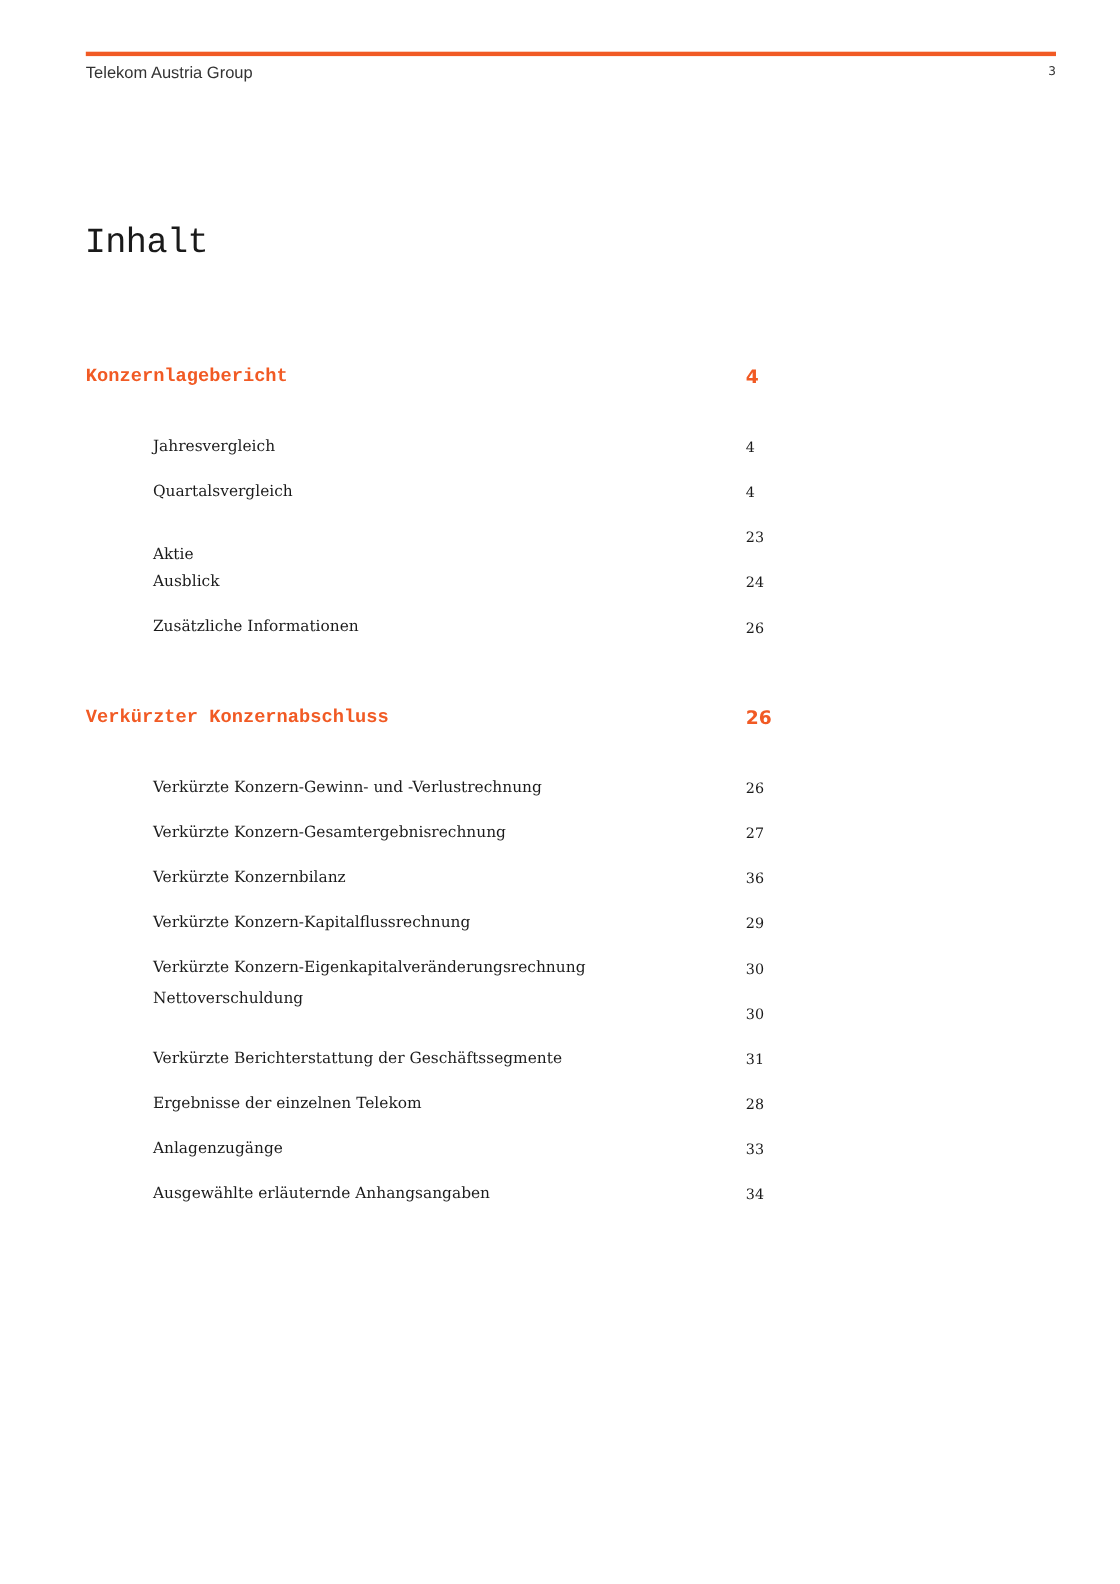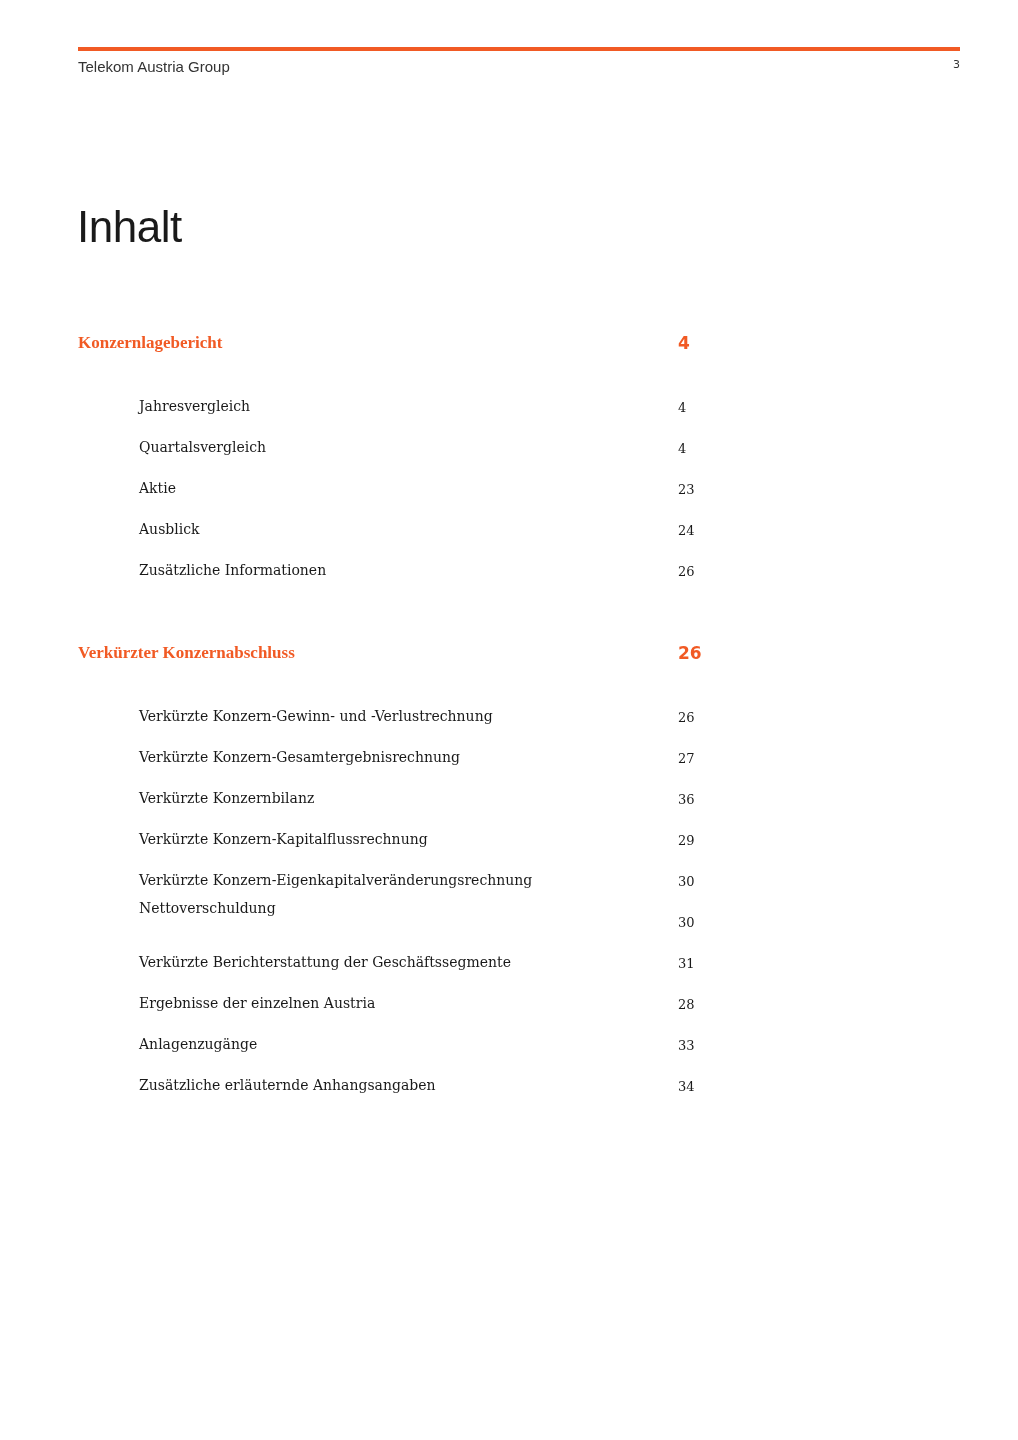--- a/index.html
+++ b/index.html
@@ -1,21 +1,21 @@
 <!DOCTYPE html>
 <html><head>
 <meta charset="utf-8">
 <style>
   html, body { margin:0; padding:0; background:#ffffff; }
   body { width:1018px; height:1440px; position:relative; overflow:hidden; font-family:"Liberation Sans", sans-serif; color:#1a1a1a; }
   .topline { position:absolute; left:78px; top:47px; width:882px; height:4px; background:#f15a24; }
   .hdr-left { position:absolute; left:78px; top:58px; font-size:15px; color:#333; font-family:Liberation Sans, sans-serif; }
   .hdr-right { position:absolute; left:940px; top:58px; width:20px; text-align:right; font-size:11px; color:#333; font-family:"DejaVu Sans", sans-serif; }
-  .title { position:absolute; left:77px; top:202px; font-size:44px; font-weight:normal; color:#1a1a1a; font-family:Liberation Sans, sans-serif; letter-spacing:-0.5px; }
-  .section { position:absolute; left:78px; font-size:17px; font-weight:bold; color:#f15a24; font-family:Liberation Serif, serif; }
+  .title { position:absolute; left:77px; top:202px; font-size:32px; font-weight:normal; color:#1a1a1a; font-family:Liberation Mono, monospace; letter-spacing:-0.5px; }
+  .section { position:absolute; left:78px; font-size:17px; font-weight:bold; color:#f15a24; font-family:Liberation Mono, monospace; }
   .section-page { position:absolute; left:678px; font-size:17px; font-weight:bold; color:#f15a24; font-family:"DejaVu Sans", sans-serif; }
   .entry { position:absolute; left:139px; font-size:14px; font-family:"DejaVu Serif", serif; color:#1a1a1a; }
   .entry-page { position:absolute; left:678px; font-size:13px; font-family:"DejaVu Serif", serif; color:#1a1a1a; }
 </style>
 </head>
 <body>
 
 <div class="topline"></div>
 <div class="hdr-left">Telekom Austria Group</div>
 <div class="hdr-right">3</div>
@@ -24,21 +24,21 @@
 
 <div class="section" style="top:333px">Konzernlagebericht</div>
 <div class="section-page" style="top:333px">4</div>
 
 <div class="entry" style="top:398px">Jahresvergleich</div>
 <div class="entry-page" style="top:400px">4</div>
 
 <div class="entry" style="top:439px">Quartalsvergleich</div>
 <div class="entry-page" style="top:441px">4</div>
 
-<div class="entry" style="top:480px">Aktie</div>
+<div class="entry" style="top:496px">Aktie</div>
 <div class="entry-page" style="top:482px">23</div>
 
 <div class="entry" style="top:521px">Ausblick</div>
 <div class="entry-page" style="top:523px">24</div>
 
 <div class="entry" style="top:562px">Zusätzliche Informationen</div>
 <div class="entry-page" style="top:564px">26</div>
 
 <div class="section" style="top:643px">Verkürzter Konzernabschluss</div>
 <div class="section-page" style="top:643px">26</div>
@@ -57,20 +57,20 @@
 
 <div class="entry" style="top:872px">Verkürzte Konzern-Eigenkapitalveränderungsrechnung</div>
 <div class="entry-page" style="top:874px">30</div>
 
 <div class="entry" style="top:900px">Nettoverschuldung</div>
 <div class="entry-page" style="top:915px">30</div>
 
 <div class="entry" style="top:954px">Verkürzte Berichterstattung der Geschäftssegmente</div>
 <div class="entry-page" style="top:956px">31</div>
 
-<div class="entry" style="top:995px">Ergebnisse der einzelnen Austria</div>
+<div class="entry" style="top:995px">Ergebnisse der einzelnen Telekom</div>
 <div class="entry-page" style="top:997px">28</div>
 
 <div class="entry" style="top:1036px">Anlagenzugänge</div>
 <div class="entry-page" style="top:1038px">33</div>
 
-<div class="entry" style="top:1077px">Zusätzliche erläuternde Anhangsangaben</div>
+<div class="entry" style="top:1077px">Ausgewählte erläuternde Anhangsangaben</div>
 <div class="entry-page" style="top:1079px">34</div>
 
 </body></html>

